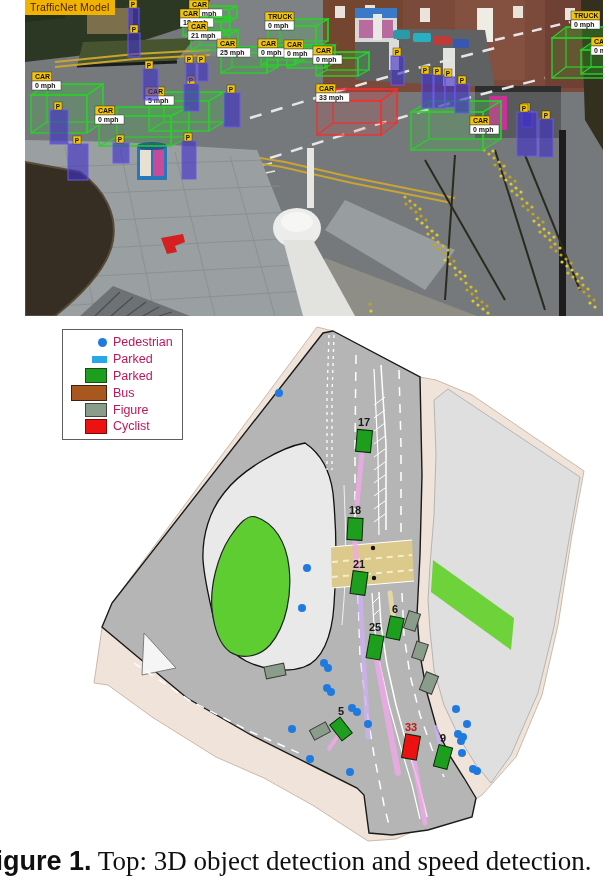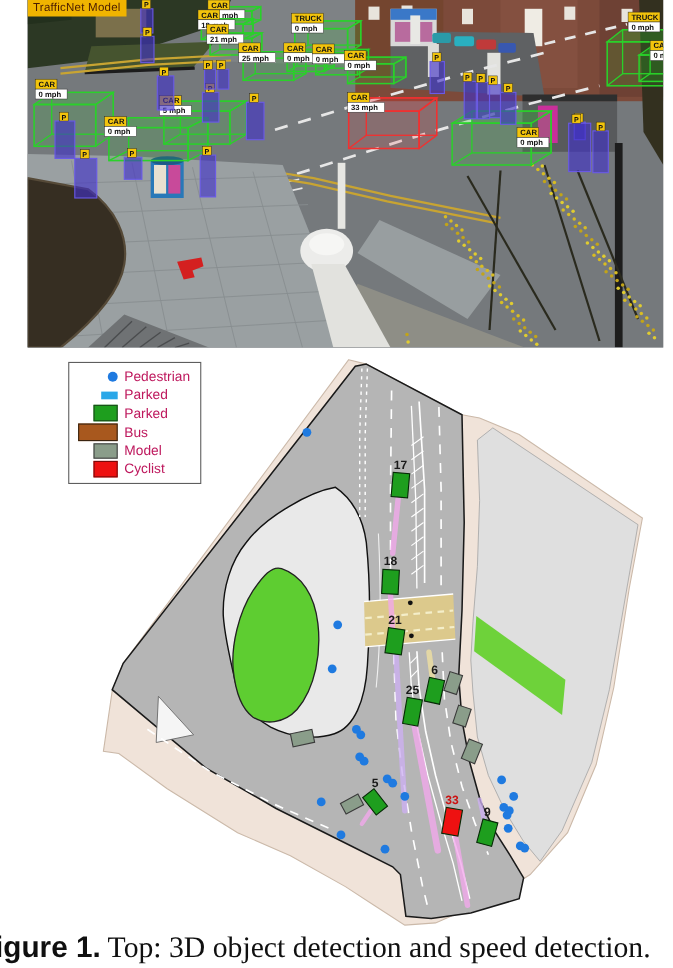--- a/index.html
+++ b/index.html
@@ -659,21 +659,21 @@
     <div class="legend-row">
       <span class="legend-icon">
         <span class="sw-wide" style="background: rgb(168, 88, 30);"></span>
       </span>
       <span class="legend-label">Bus</span>
     </div>
     <div class="legend-row">
       <span class="legend-icon">
         <span class="sw-parked" style="background: rgb(138, 157, 138);"></span>
       </span>
-      <span class="legend-label">Model</span>
+      <span class="legend-label">Figure</span>
     </div>
     <div class="legend-row">
       <span class="legend-icon">
         <span class="sw-red" style="background: rgb(238, 17, 17);"></span>
       </span>
       <span class="legend-label">Cyclist</span>
     </div>
   </div>
 
 <div id="caption">

